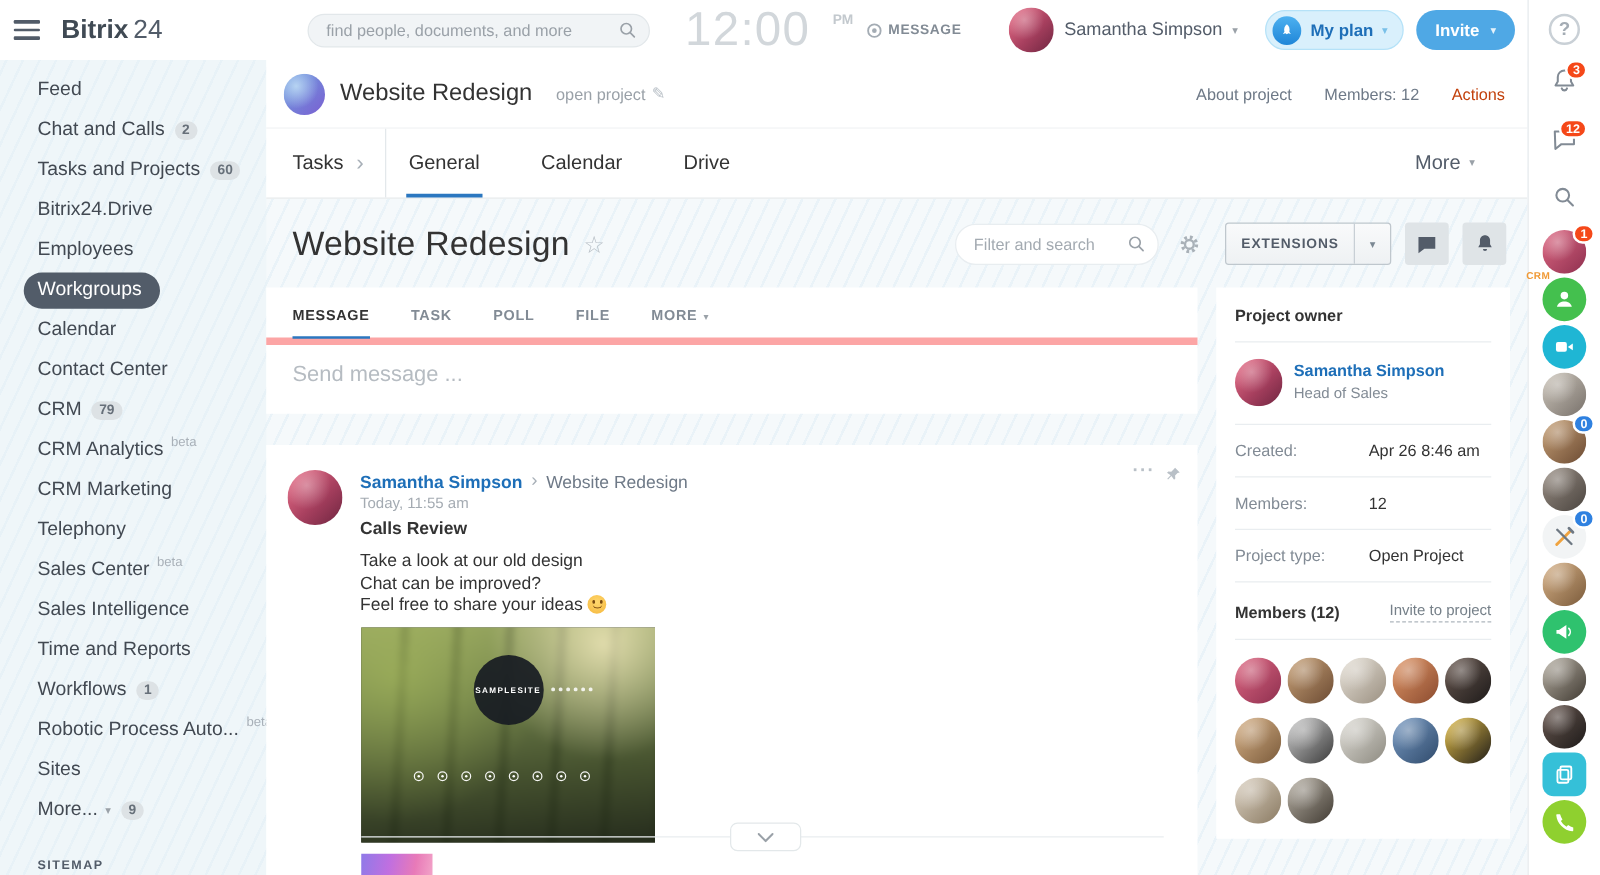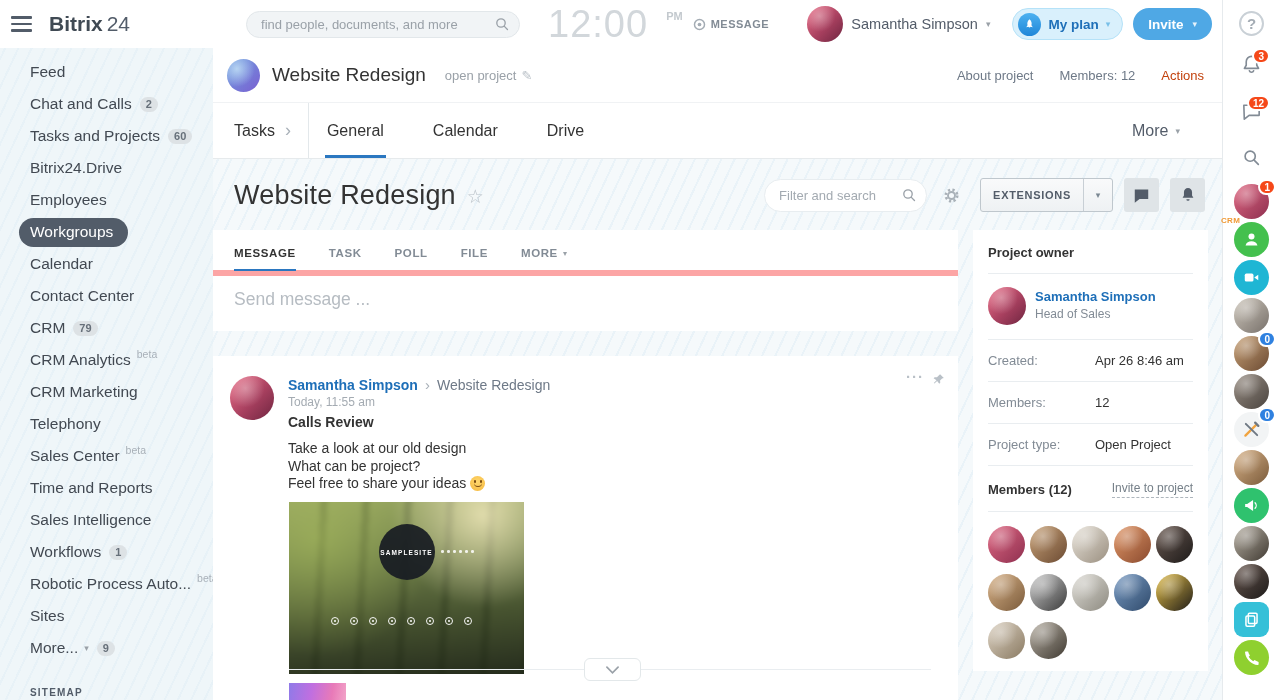--- a/index.html
+++ b/index.html
@@ -254,24 +254,24 @@
           <span class="sb-label" data-interactable="false">CRM Marketing</span>
         </div>
         <div class="sb-item" data-interactable="true">
           <span class="sb-label" data-interactable="false">Telephony</span>
         </div>
         <div class="sb-item" data-interactable="true">
           <span class="sb-label" data-interactable="false">Sales Center</span>
           <span class="sb-beta" data-interactable="false">beta</span>
         </div>
         <div class="sb-item" data-interactable="true">
+          <span class="sb-label" data-interactable="false">Sales Intelligence</span>
+        </div>
+        <div class="sb-item" data-interactable="true">
           <span class="sb-label" data-interactable="false">Time and Reports</span>
-        </div>
-        <div class="sb-item" data-interactable="true">
-          <span class="sb-label" data-interactable="false">Sales Intelligence</span>
         </div>
         <div class="sb-item" data-interactable="true">
           <span class="sb-label" data-interactable="false">Workflows</span>
           <span class="sb-badge" data-interactable="false">1</span>
         </div>
         <div class="sb-item" data-interactable="true">
           <span class="sb-label" data-interactable="false">Robotic Process Auto...</span>
           <span class="sb-beta" data-interactable="false">beta</span>
         </div>
         <div class="sb-item" data-interactable="true">
@@ -390,21 +390,21 @@
         <div class="post-time" data-interactable="false">Today, 11:55 am</div>
         <div class="post-menu" data-interactable="true">···</div>
         <span class="post-pin" data-interactable="true">
             <svg width="15" height="15" viewBox="0 0 24 24">
               <path d="M14.5 3.5l6 6-2.8.7-3.2 3.2.3 3.8-1.6 1.6-3.4-4.6-4.3 4.3-1-1 4.3-4.3L4.2 9.8l1.6-1.6 3.8.3 3.2-3.2z" fill="#b9c0c7"></path>
             </svg>
           </span>
         <div class="post-title" data-interactable="false">Calls Review</div>
         <div class="post-body" data-interactable="false">
             <div class="post-line" data-interactable="false">Take a look at our old design</div>
-            <div class="post-line" data-interactable="false">What can be project?</div>
+            <div class="post-line" data-interactable="false">Chat can be improved?</div>
             <div class="post-line" data-interactable="false">Feel free to share your ideas<span class="smiley" data-interactable="false"></span></div>
           </div>
         <div class="post-image" data-interactable="true">
           <div class="pi-photo" data-interactable="false"></div>
           <div class="pi-circle" data-interactable="false">
               <span data-interactable="false">SAMPLESITE</span>
             </div>
           <div class="pi-dots" data-interactable="false">
               <i data-interactable="false"></i>
               <i data-interactable="false"></i>

